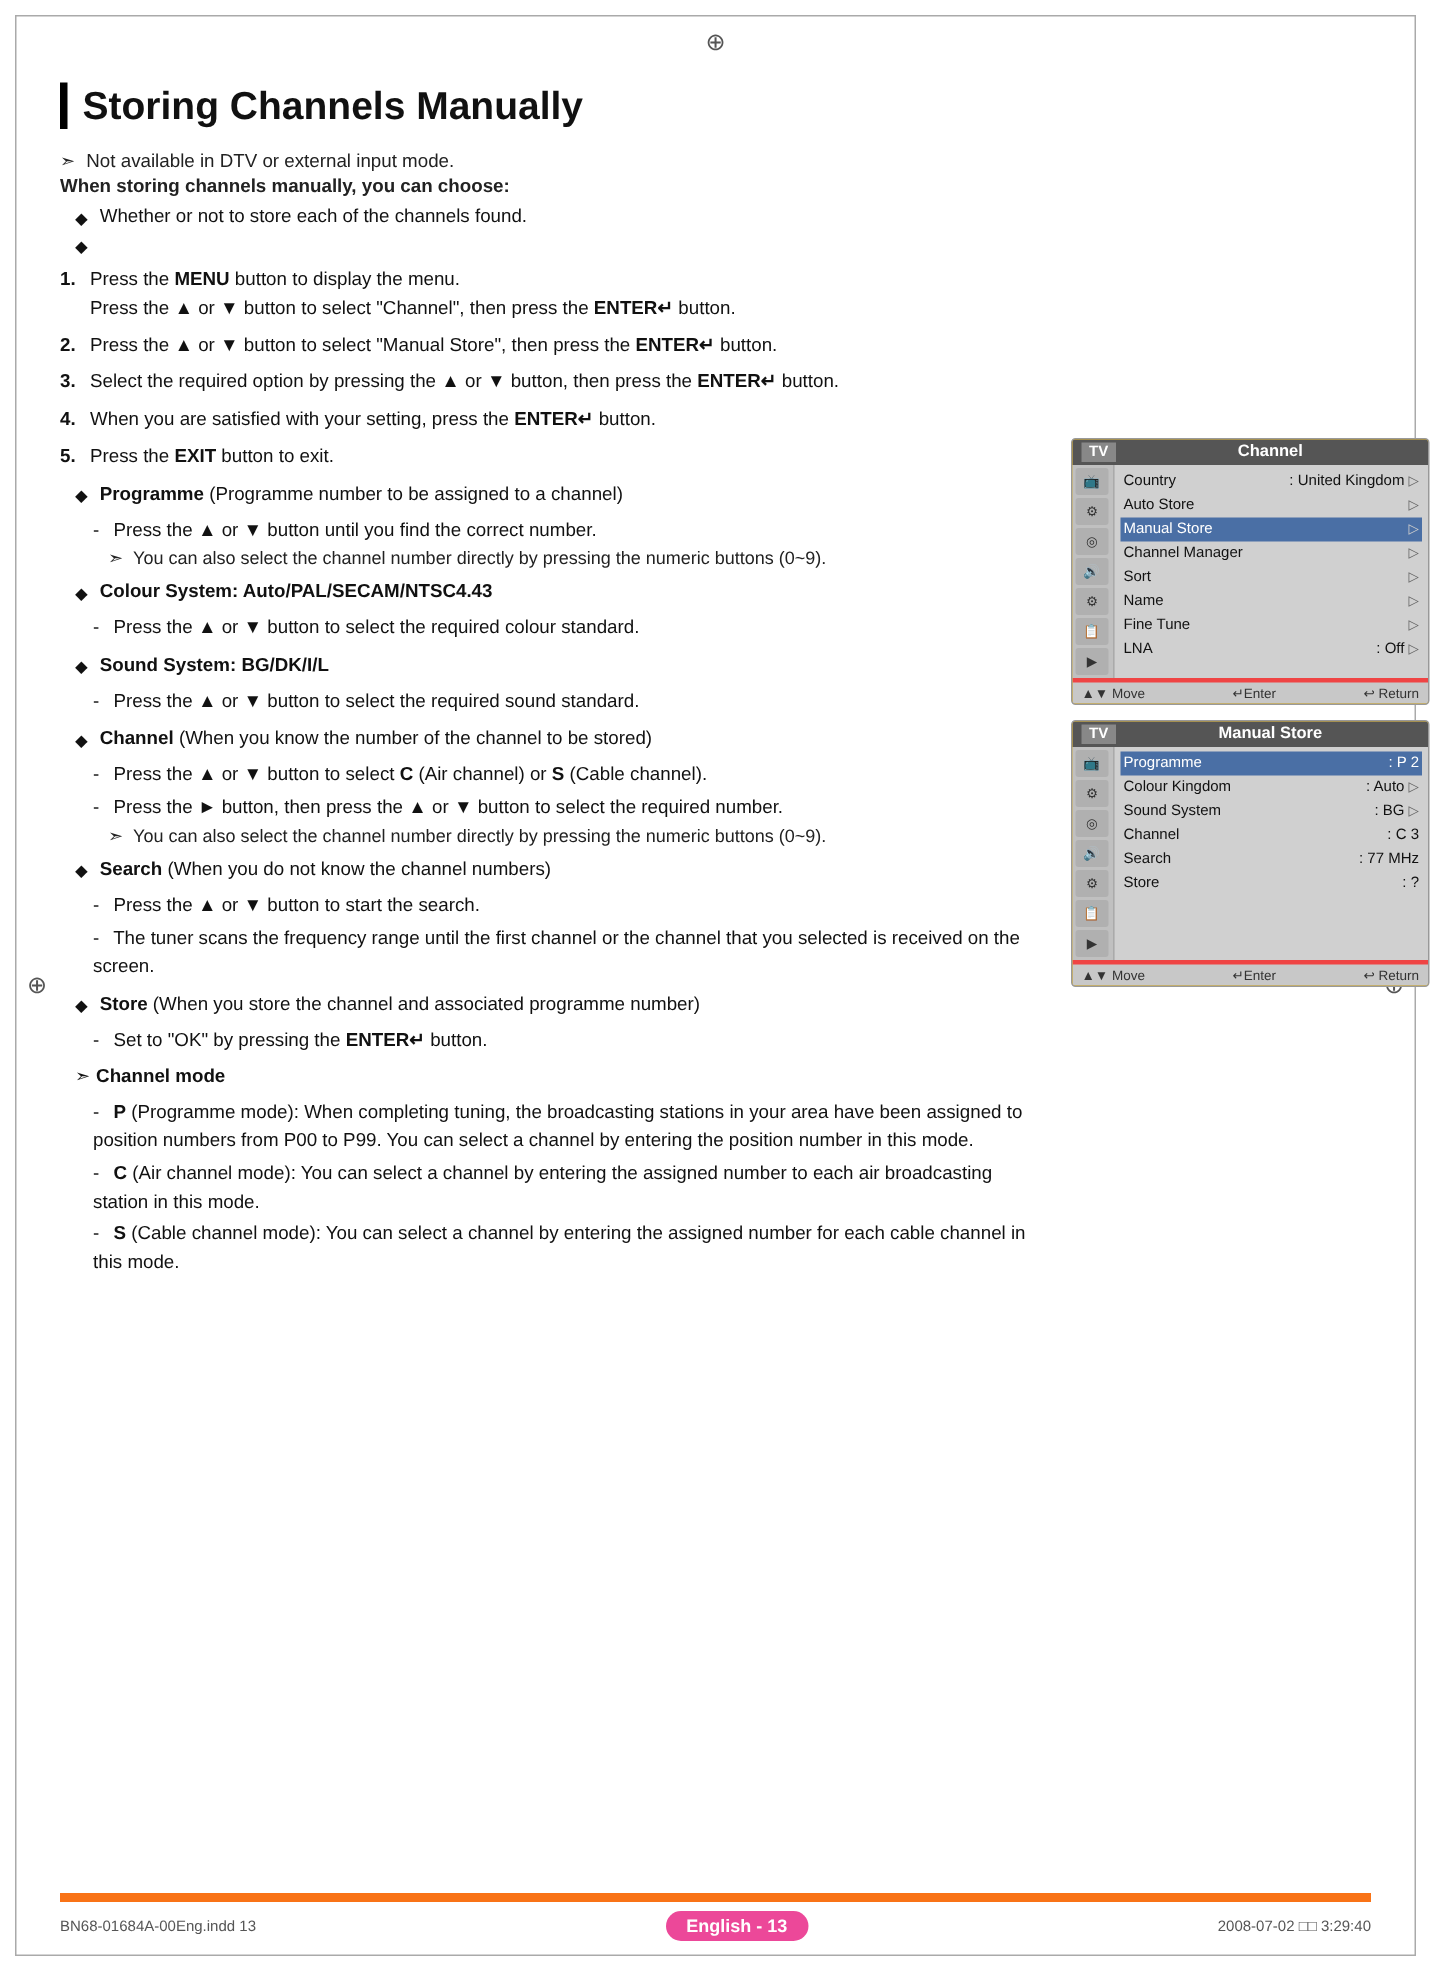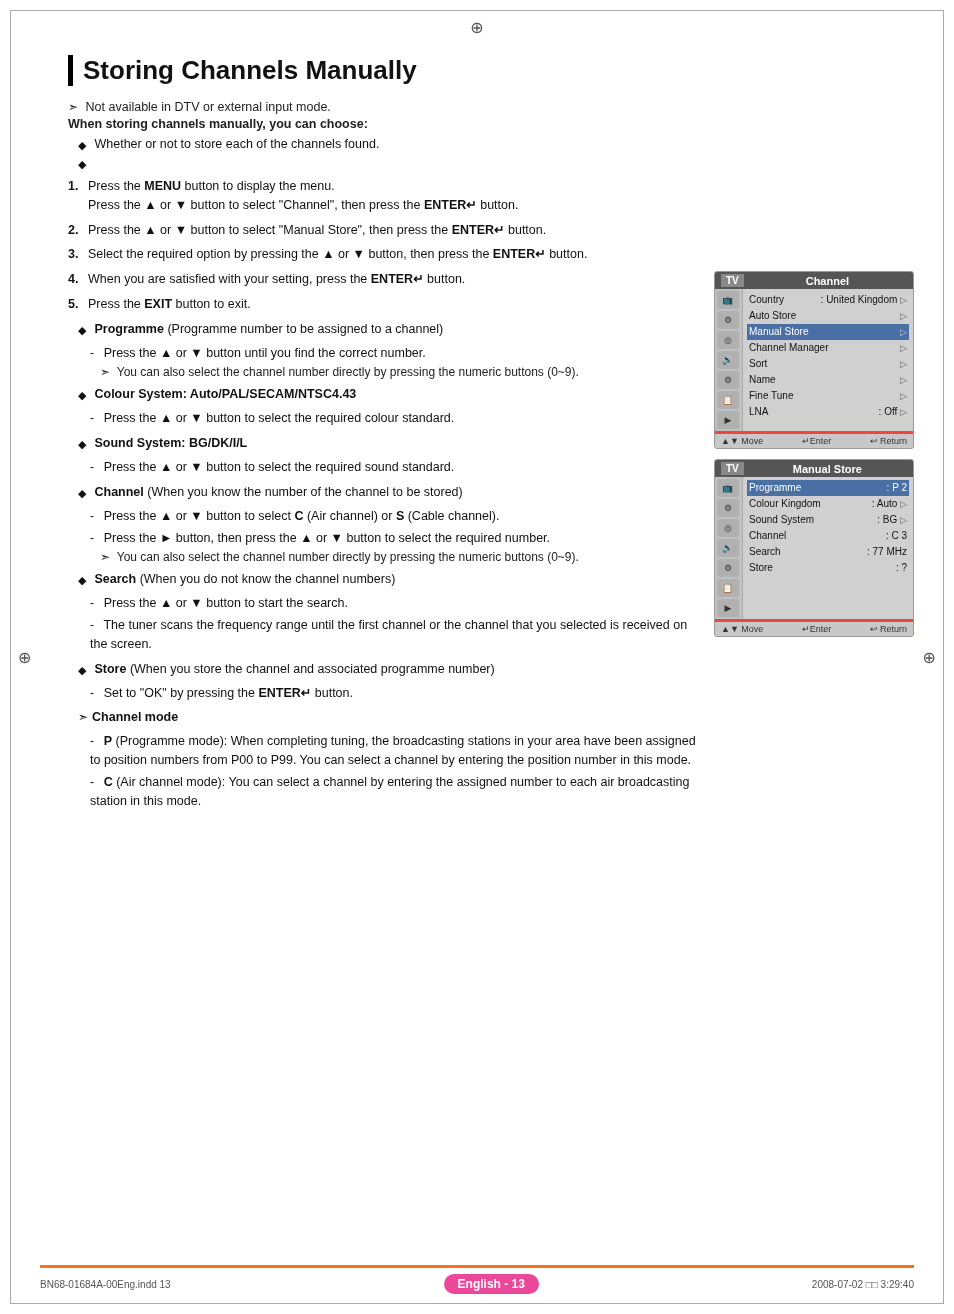--- a/index.html
+++ b/index.html
@@ -55,21 +55,20 @@
       color: #555;
     }
 
     
     .content {
       position: absolute;
       top: 55px;
       left: 40px;
       right: 40px;
       bottom: 60px;
-      margin-left: 28px;
     }
 
     
     .page-title {
       font-size: 26px;
       font-weight: bold;
       border-left: 5px solid #000;
       padding-left: 10px;
       margin-bottom: 14px;
       line-height: 1.2;
@@ -160,21 +159,21 @@
     }
     .dash-prefix { margin-right: 6px; }
 
     
     .tv-panel {
       background: #eab308;
       border: 1px solid #999;
       border-radius: 3px;
       margin-bottom: 10px;
       overflow: hidden;
-      width: 200px;
+      width: 239px;
     }
     .tv-panel-header {
       display: flex;
       background: #555;
       color: #fff;
       font-size: 11px;
       font-weight: bold;
       padding: 2px 6px;
       align-items: center;
       justify-content: space-between;
@@ -259,21 +258,21 @@
 
     
     .bottom-bar {
       position: absolute;
       bottom: 20px;
       left: 40px;
       right: 40px;
       display: flex;
       justify-content: space-between;
       align-items: center;
-      border-top: 3px solid #f97316;
+      border-top: 6px solid #f97316;
       padding-top: 6px;
     }
     .bottom-file {
       font-size: 10px;
       color: #555;
     }
     .bottom-page {
       background: #ec4899;
       color: #fff;
       padding: 3px 14px;
@@ -438,20 +437,23 @@
       <div class="feature-section">
         <div style="display:flex; align-items:flex-start; margin-bottom:4px;">
           <span class="note-arrow" style="margin-right:4px;">➣</span>
           <span class="feature-header">Channel mode</span>
         </div>
         <div class="feature-sub">
           <span class="dash-prefix">-</span> <strong>P</strong> (Programme mode): When completing tuning, the broadcasting stations in your area have been assigned to position numbers from P00 to P99. You can select a channel by entering the position number in this mode.
         </div>
         <div class="feature-sub">
           <span class="dash-prefix">-</span> <strong>C</strong> (Air channel mode): You can select a channel by entering the assigned number to each air broadcasting station in this mode.
+        </div>
+        <div class="feature-sub">
+          <span class="dash-prefix">-</span> <strong>S</strong> (Cable channel mode): You can select a channel by entering the assigned number for each cable channel in this mode.
         </div>
       </div>
 
     </div>
 
     <div class="right-column">
 
       <div class="tv-panel">
         <div class="tv-panel-header">
           <span class="tv-label">TV</span>

